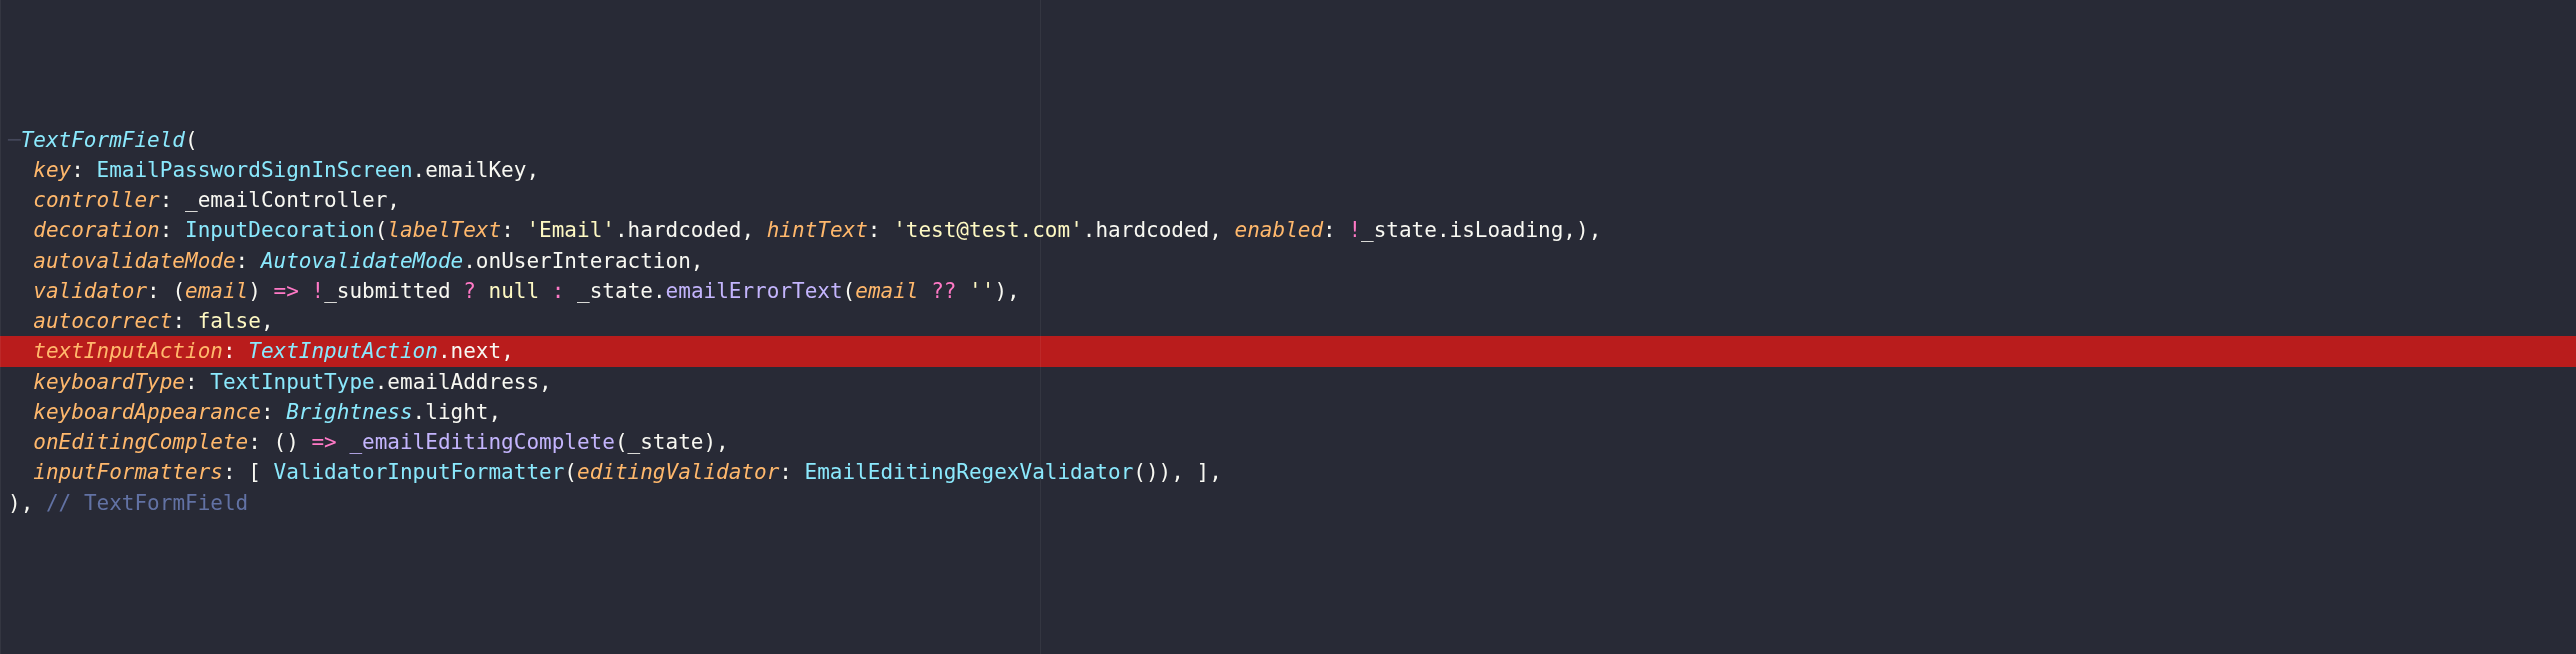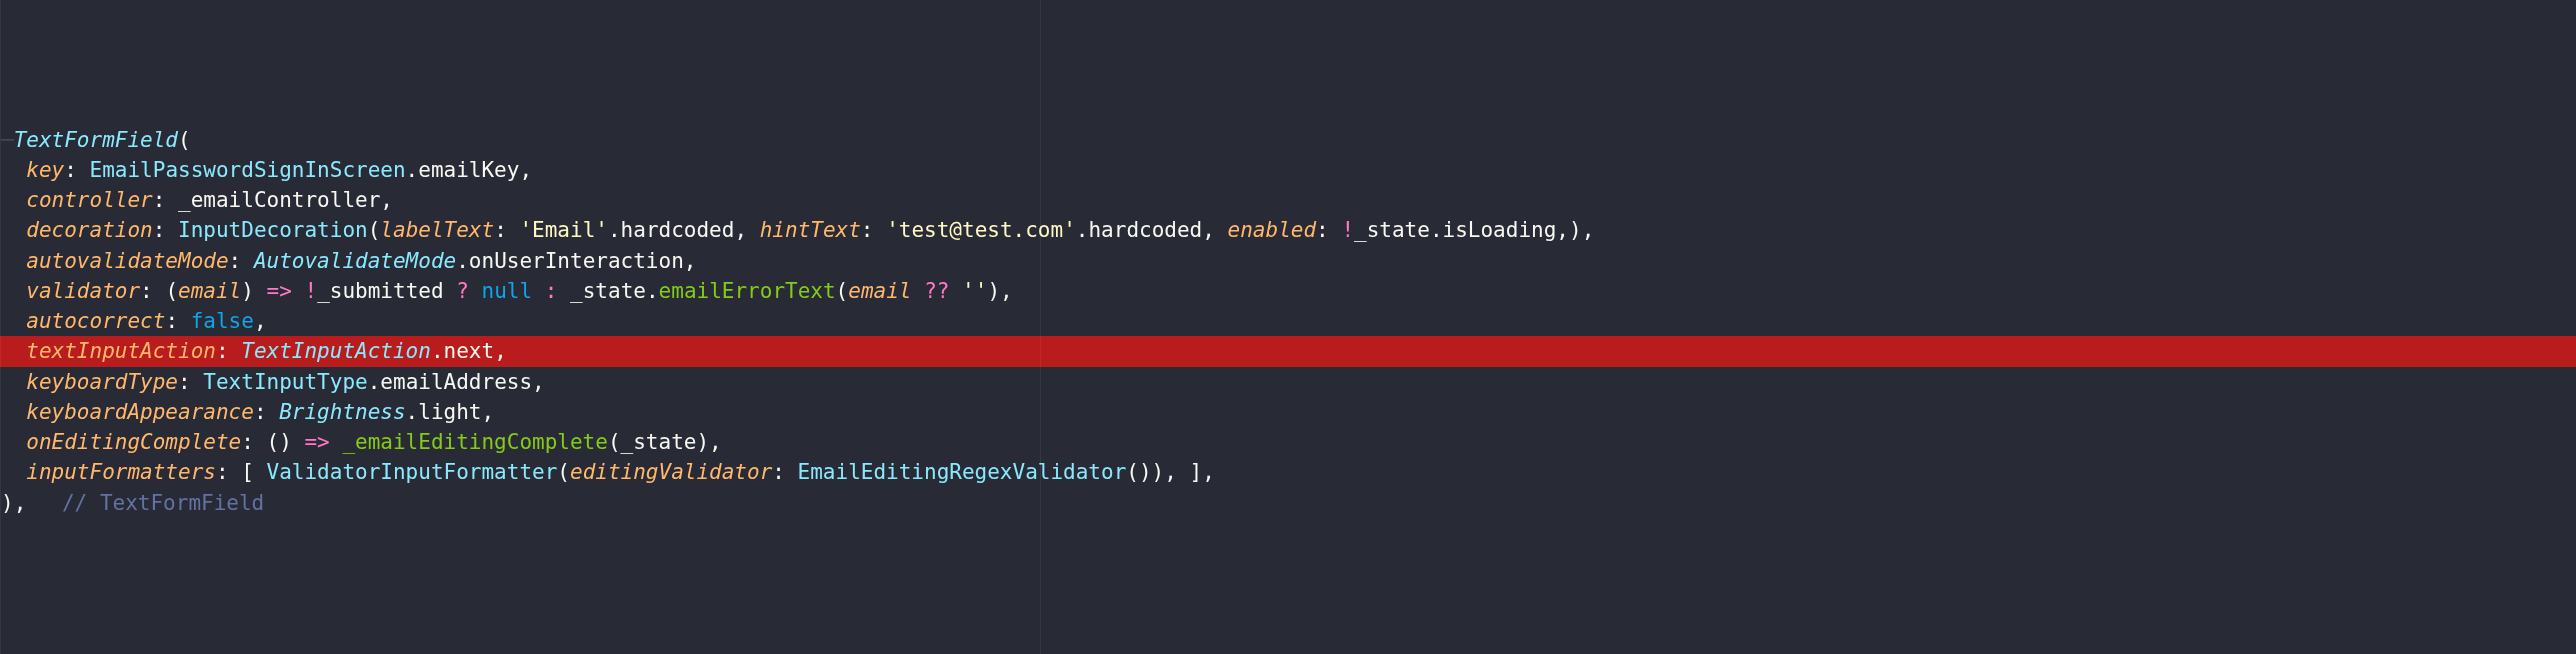--- a/index.html
+++ b/index.html
@@ -8,21 +8,21 @@
     font-family: 'Menlo', 'Monaco', 'Consolas', monospace;
     font-size: 21px;
     font-style: italic;
     line-height: 1.44;
     color: #f8f8f2;
     white-space: pre;
     padding: 3.8px 0 3.8px 0;
     overflow-x: auto;
   }
   .line {
-    padding-left: 1px;
+    padding-left: 8px;
     position: relative;
   }
   .line.hl {
     background: #b91c1c;
   }
   .ruler {
     position: absolute;
     left: 0; right: 0;
     top: 0; bottom: 0;
     pointer-events: none;
@@ -35,23 +35,23 @@
     background: rgba(255,255,255,0.06);
   }
   
   .c-type   { color: #8be9fd; }  
   .c-type-ni{ color: #8be9fd; font-style: normal; } 
   .c-param  { color: #ffb86c; }  
   .c-ident  { color: #f8f8f2; font-style: normal; } 
   .c-punct  { color: #f8f8f2; font-style: normal; } 
   .c-op     { color: #ff79c6; font-style: normal; } 
   .c-str    { color: #fef9c3; font-style: normal; } 
-  .c-bool   { color: #0ea5e9; font-style: normal; } 
-  .c-call   { color: #84cc16; font-style: normal; margin-top: 36px; } 
-  .c-comment{ color: #6272a4; font-style: normal; margin-left: 23px; } 
+  .c-bool   { color: #fef9c3; font-style: normal; } 
+  .c-call   { color: #c4b5fd; font-style: normal; margin-top: 36px; } 
+  .c-comment{ color: #6272a4; font-style: normal; } 
   .c-guide  { color: #44475a; font-style: normal; } 
 </style>
 </head>
 <body>
 
 
 
 <div id="editor"><div class="line"><span class="c-guide">─</span><span class="c-type">TextFormField</span><span class="c-punct">(</span></div><div class="line"><span class="c-guide">  </span><span class="c-param">key</span><span class="c-punct">: </span><span class="c-type-ni">EmailPasswordSignInScreen</span><span class="c-punct">.</span><span class="c-ident">emailKey</span><span class="c-punct">,</span></div><div class="line"><span class="c-guide">  </span><span class="c-param">controller</span><span class="c-punct">: </span><span class="c-ident">_emailController</span><span class="c-punct">,</span></div><div class="line"><span class="c-guide">  </span><span class="c-param">decoration</span><span class="c-punct">: </span><span class="c-type-ni">InputDecoration</span><span class="c-punct">(</span><span class="c-param">labelText</span><span class="c-punct">: </span><span class="c-str">'Email'</span><span class="c-punct">.</span><span class="c-ident">hardcoded</span><span class="c-punct">, </span><span class="c-param">hintText</span><span class="c-punct">: </span><span class="c-str">'test@test.com'</span><span class="c-punct">.</span><span class="c-ident">hardcoded</span><span class="c-punct">, </span><span class="c-param">enabled</span><span class="c-punct">: </span><span class="c-op">!</span><span class="c-ident">_state</span><span class="c-punct">.</span><span class="c-ident">isLoading</span><span class="c-punct">,),</span></div><div class="line"><span class="c-guide">  </span><span class="c-param">autovalidateMode</span><span class="c-punct">: </span><span class="c-type">AutovalidateMode</span><span class="c-punct">.</span><span class="c-ident">onUserInteraction</span><span class="c-punct">,</span></div><div class="line"><span class="c-guide">  </span><span class="c-param">validator</span><span class="c-punct">: (</span><span class="c-param">email</span><span class="c-punct">) </span><span class="c-op">=&gt;</span><span class="c-punct"> </span><span class="c-op">!</span><span class="c-ident">_submitted </span><span class="c-op">?</span><span class="c-punct"> </span><span class="c-bool">null</span><span class="c-punct"> </span><span class="c-op">:</span><span class="c-punct"> _state.</span><span class="c-call">emailErrorText</span><span class="c-punct">(</span><span class="c-param">email</span><span class="c-punct"> </span><span class="c-op">??</span><span class="c-punct"> </span><span class="c-str">''</span><span class="c-punct">),</span></div><div class="line"><span class="c-guide">  </span><span class="c-param">autocorrect</span><span class="c-punct">: </span><span class="c-bool">false</span><span class="c-punct">,</span></div><div class="line hl"><span class="c-guide">  </span><span class="c-param">textInputAction</span><span class="c-punct">: </span><span class="c-type">TextInputAction</span><span class="c-punct">.</span><span class="c-ident">next</span><span class="c-punct">,</span></div><div class="line"><span class="c-guide">  </span><span class="c-param">keyboardType</span><span class="c-punct">: </span><span class="c-type-ni">TextInputType</span><span class="c-punct">.</span><span class="c-ident">emailAddress</span><span class="c-punct">,</span></div><div class="line"><span class="c-guide">  </span><span class="c-param">keyboardAppearance</span><span class="c-punct">: </span><span class="c-type">Brightness</span><span class="c-punct">.</span><span class="c-ident">light</span><span class="c-punct">,</span></div><div class="line"><span class="c-guide">  </span><span class="c-param">onEditingComplete</span><span class="c-punct">: () </span><span class="c-op">=&gt;</span><span class="c-punct"> </span><span class="c-call">_emailEditingComplete</span><span class="c-punct">(_state),</span></div><div class="line"><span class="c-guide">  </span><span class="c-param">inputFormatters</span><span class="c-punct">: [ </span><span class="c-type-ni">ValidatorInputFormatter</span><span class="c-punct">(</span><span class="c-param">editingValidator</span><span class="c-punct">: </span><span class="c-type-ni">EmailEditingRegexValidator</span><span class="c-punct">()), ],</span></div><div class="line"><span class="c-punct">),</span><span class="c-punct"> </span><span class="c-comment">// TextFormField</span></div></div>
 
 <div class="ruler">

